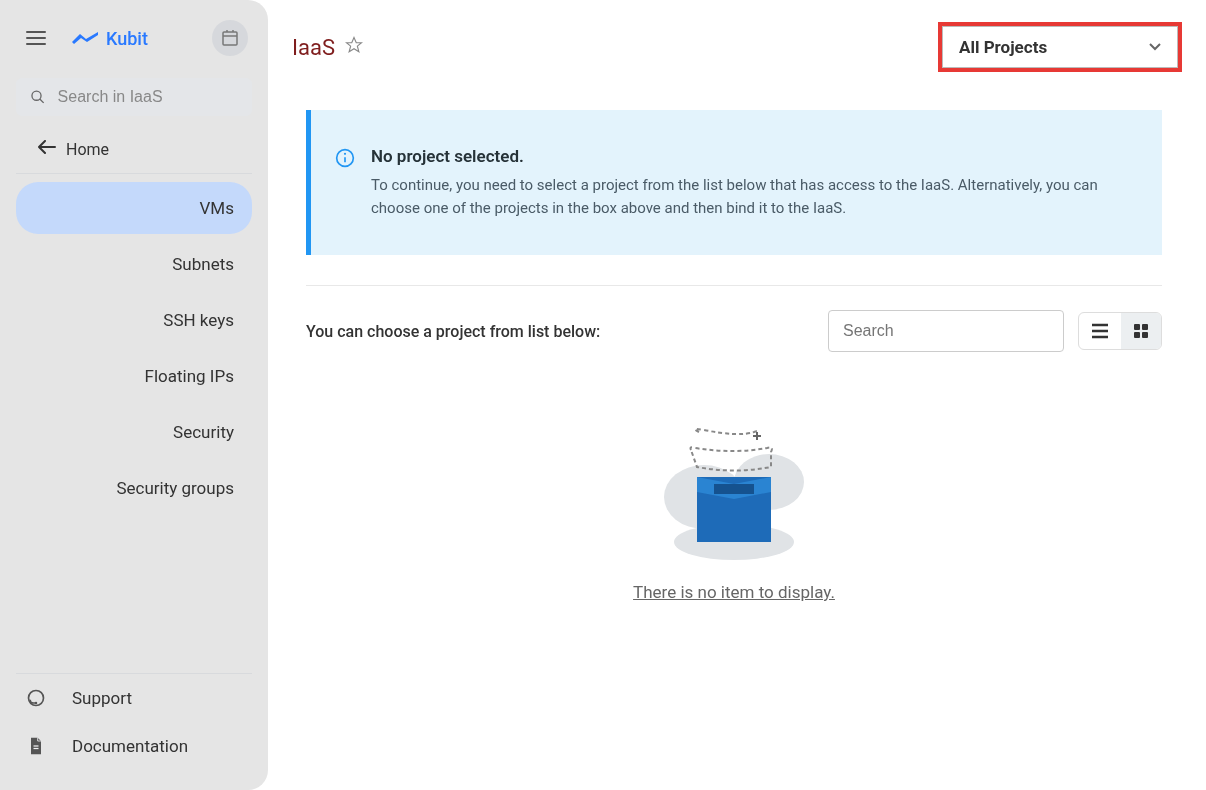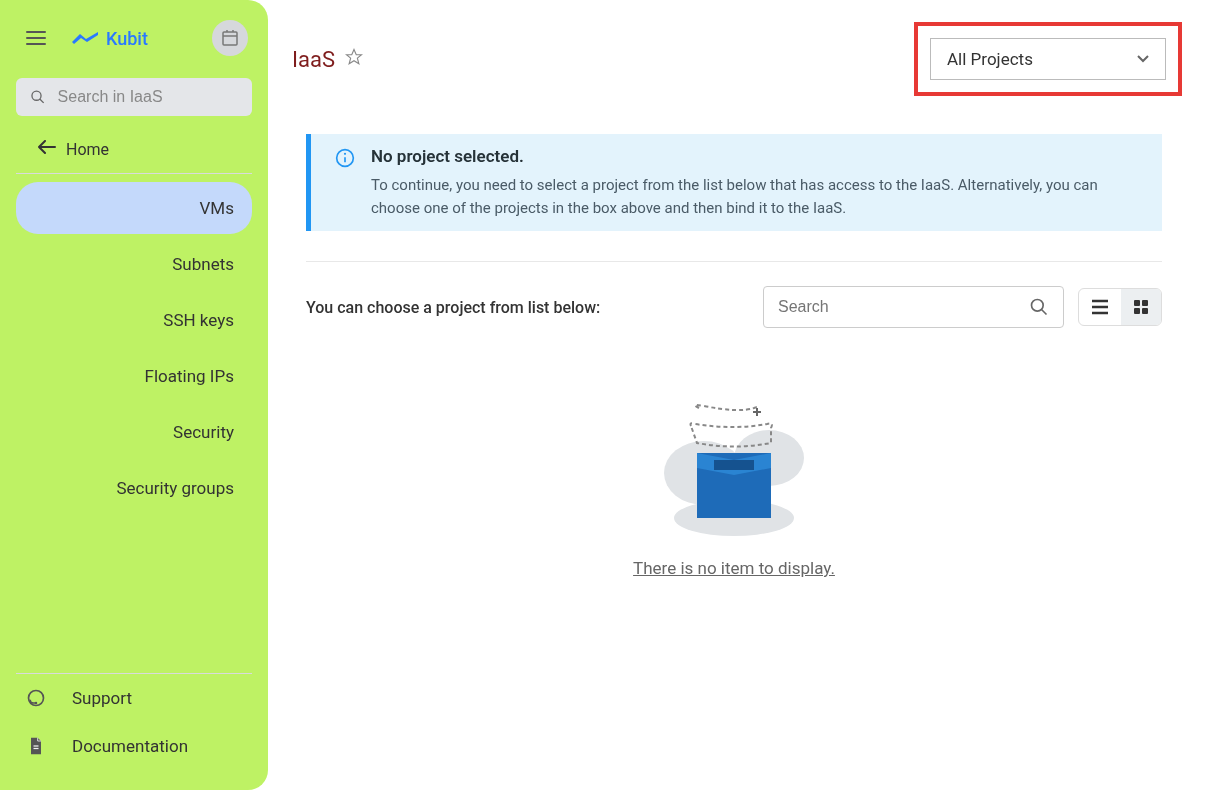--- a/index.html
+++ b/index.html
@@ -8,21 +8,21 @@
       background: #fff;
       color: #333;
       width: 1206px;
       height: 790px;
       overflow: hidden;
       display: flex;
     }
     
     .sidebar {
       width: 268px;
-      background: #bef264;
+      background: #e5e5e5;
       height: 100%;
       display: flex;
       flex-direction: column;
       border-radius: 0 20px 20px 0;
     }
     
     .sidebar-header {
       display: flex;
       align-items: center;
       padding: 20px 20px 12px 20px;
@@ -148,21 +148,22 @@
     }
     .star-btn {
       margin-left: 10px;
       cursor: pointer;
       color: #888;
     }
     
     .project-selector {
       margin-left: auto;
       border: 4px solid #e73935;
-      padding: 12px;
+      padding: 0;
+      font-weight: bold;
     }
     .project-selector-inner {
       border: 1px solid #bbb;
       background: #fff;
       padding: 10px 16px;
       display: flex;
       align-items: center;
       justify-content: space-between;
       width: 236px;
       font-size: 17px;
@@ -171,21 +172,21 @@
     
     .content {
       background: #fff;
       margin: 0 24px 0 6px;
       padding: 20px;
     }
     
     .info-banner {
       background: #e3f3fc;
       border-left: 5px solid #2196f3;
-      padding: 12px 24px;
+      padding: 36px 24px;
       display: flex;
       gap: 16px;
       margin-bottom: 30px;
     }
     .info-banner-icon {
       flex-shrink: 0;
       margin-top: 2px;
     }
     .info-banner-title {
       font-size: 17px;
@@ -211,21 +212,21 @@
       font-weight: 500;
       color: #333;
     }
     .search-input2 {
       margin-left: auto;
       border: 1px solid #ccc;
       border-radius: 4px;
       padding: 10px 14px;
       display: flex;
       align-items: center;
-      width: 301px;
+      width: 236px;
     }
     .search-input2 input {
       border: none;
       outline: none;
       font-size: 16px;
       flex: 1;
     }
     .view-toggle {
       margin-left: 14px;
       border: 1px solid #ddd;

